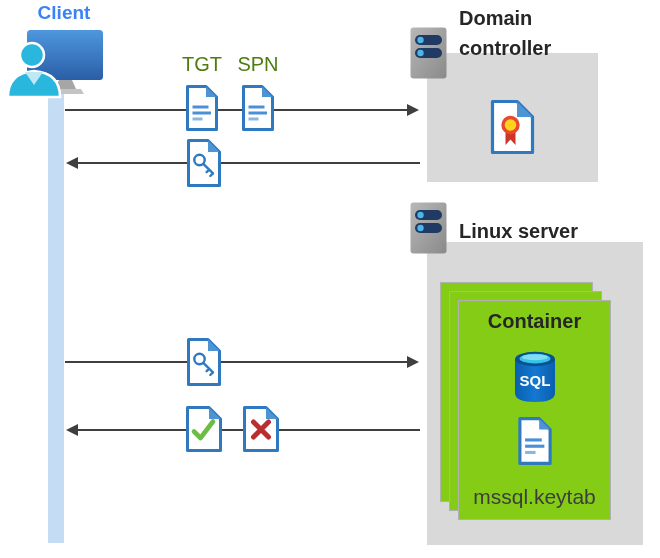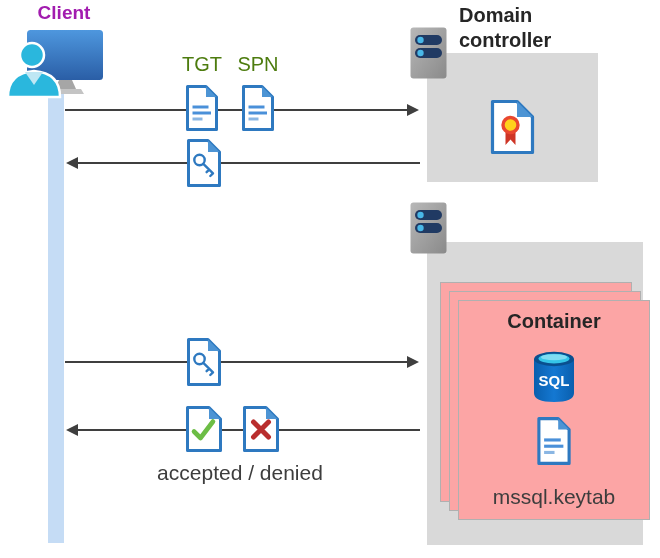--- a/index.html
+++ b/index.html
@@ -1,21 +1,21 @@
 <!DOCTYPE html>
 <html><head>
 <meta charset="utf-8">
 <style>
   html,body { margin:0; padding:0; background:#ffffff; }
   .canvas {
     position:relative; width:660px; height:558px; background:#ffffff;
     font-family:"Liberation Sans", sans-serif; overflow:hidden;
   }
-  .label { position:absolute; color:#a21caf; }
-  .bold-title { font-weight:bold; font-size:20px; line-height:25px; color:#262626; }
+  .label { position:absolute; color:#3b82f6; }
+  .bold-title { font-weight:bold; font-size:20px; line-height:30px; color:#262626; }
   .plain-label { font-weight:normal; font-size:20px; color:#4d7c0f; }
 
   
   .panel { position:absolute; background:#d9d9d9; z-index:0; }
   .dc-panel { left:427px; top:53px;  width:171px; height:129px; }
   .ls-panel { left:427px; top:242px; width:216px; height:303px; }
 
   
   .lifeline { position:absolute; left:48px; top:94px; width:16px; height:449px;
               background:#c5dcf5; z-index:0; }
@@ -27,21 +27,21 @@
     border-left:12px solid #3f3f3f; border-top:6px solid transparent; border-bottom:6px solid transparent;
   }
   .arrow.left::before {
     content:""; position:absolute; left:-12px; top:-5px; width:0; height:0;
     border-right:12px solid #3f3f3f; border-top:6px solid transparent; border-bottom:6px solid transparent;
   }
 
   .icon { position:absolute; z-index:2; }
 
   
-  .card { position:absolute; width:192px; height:220px; background:#fca5a5;
+  .card { position:absolute; width:153px; height:220px; background:#84cc16;
           border:1.5px solid #b0b0b0; box-sizing:border-box; z-index:1; }
   .card.back  { left:440px; top:282px; }
   .card.mid   { left:449px; top:291px; }
   .card.front { left:458px; top:300px; z-index:2;
                 display:flex; flex-direction:column; align-items:center; }
   .card-title { margin-top:9px; font-weight:bold; font-size:20px; color:#262626; }
   .keytab-label { margin-top:19px; font-size:21px; color:#3d3d3d; font-weight:normal; }
 
   .center-text { text-align:center; }
 </style>
@@ -121,21 +121,20 @@
     <path d="M24 2.5 V14 H35.5 Z" fill="#4d94d4"></path>
     <polyline points="9,26.5 15.5,33 28,16.5" fill="none" stroke="#6cbd45" stroke-width="4.6" stroke-linecap="round" stroke-linejoin="round"></polyline>
   </svg>
 
   <svg class="icon" style="left:242px; top:405px;" width="38" height="48" viewBox="0 0 38 48">
     <path d="M2.5 2.5 H24 L35.5 14 V45.5 H2.5 Z" fill="#ffffff" stroke="#2e79c0" stroke-width="3" stroke-linejoin="round"></path>
     <path d="M24 2.5 V14 H35.5 Z" fill="#4d94d4"></path>
     <path d="M11.5 17 L26.5 32 M26.5 17 L11.5 32" stroke="#b92e2e" stroke-width="5" stroke-linecap="round"></path>
   </svg>
 
-  <div class="label center-text" style="left:135px; top:461px; width:210px; font-size:21px; color:#3d3d3d;">accepted / denied</div>
 
   <svg class="icon" style="left:410px; top:27px;" width="37" height="52" viewBox="0 0 37 52">
     <defs>
       <linearGradient id="srvGrad" x1="0" y1="0" x2="1" y2="1">
         <stop offset="0" stop-color="#b8b8b8"></stop>
           <stop offset="1" stop-color="#8a8a8a"></stop>
       </linearGradient>
     </defs>
     <rect x="0.5" y="0.5" width="36" height="51" rx="3" fill="url(#srvGrad)"></rect>
     <rect x="5" y="8" width="27" height="10" rx="5" fill="#203a63"></rect>
@@ -154,20 +153,21 @@
   </svg>
 
   <svg class="icon" style="left:410px; top:202px;" width="37" height="52" viewBox="0 0 37 52">
     <rect x="0.5" y="0.5" width="36" height="51" rx="3" fill="url(#srvGrad)"></rect>
     <rect x="5" y="8" width="27" height="10" rx="5" fill="#203a63"></rect>
     <circle cx="10.5" cy="13" r="3.2" fill="#49b8e8"></circle>
     <rect x="5" y="21" width="27" height="10" rx="5" fill="#203a63"></rect>
     <circle cx="10.5" cy="26" r="3.2" fill="#49b8e8"></circle>
   </svg>
 
+  <div class="label bold-title" style="left:459px; top:216px; width:180px;">Linux server</div>
 
   <div class="card back"></div>
   <div class="card mid"></div>
   <div class="card front">
     <div class="card-title">Container</div>
 
     <svg style="margin-top:16px;" width="46" height="57" viewBox="0 0 46 57">
       <defs>
         <linearGradient id="sqlGrad" x1="0" y1="0" x2="1" y2="0">
           <stop offset="0" stop-color="#0a5fae"></stop>

